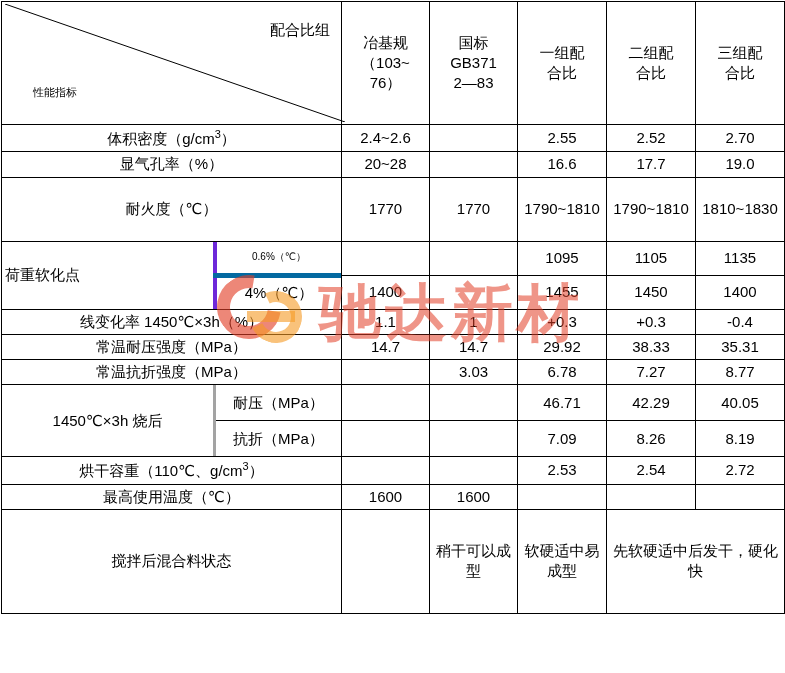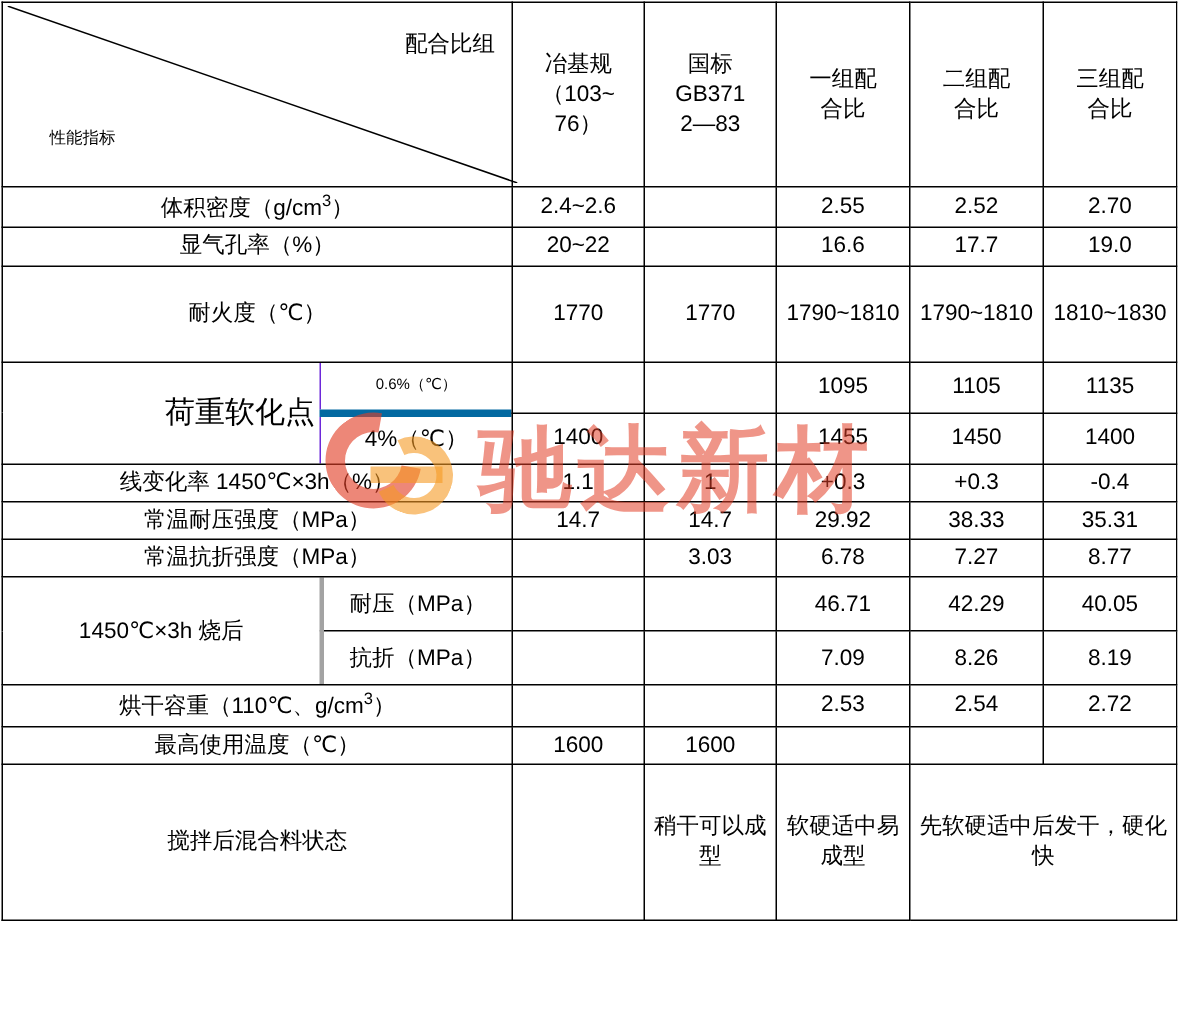--- a/index.html
+++ b/index.html
@@ -218,42 +218,42 @@
     <td class="rowlabel"><span>体积密度（g/cm</span><span class="sub">3</span><span>）</span></td>
     <td>2.4~2.6</td>
     <td></td>
     <td>2.55</td>
     <td>2.52</td>
     <td>2.70</td>
   </tr>
 
   <tr>
     <td class="rowlabel">显气孔率（%）</td>
-    <td>20~22</td>
+    <td>20~28</td>
     <td></td>
     <td>16.6</td>
     <td>17.7</td>
     <td>19.0</td>
   </tr>
 
   <tr style="height:64px">
     <td class="rowlabel">耐火度（℃）</td>
     <td>1770</td>
     <td>1770</td>
     <td>1790~1810</td>
     <td>1790~1810</td>
     <td>1810~1830</td>
   </tr>
 
   <tr>
     <td class="rowlabel" rowspan="2" style="padding:0">
       <table style="border-collapse:collapse;width:100%;height:100%;table-layout:fixed">
         <tbody>
               <tr>
-          <td rowspan="2" style="border:none;border-right:1px solid #6d28d9;width:205px;text-align:right;font-size:20px">荷重软化点</td>
+          <td rowspan="2" style="border:none;border-right:4px solid #6d28d9;width:205px;text-align:left;font-size:15px">荷重软化点</td>
           <td style="border:none;border-bottom:5px solid #0369a1;text-align:center;font-size:10px;height:27px">0.6%（℃）</td>
         </tr>
         <tr>
           <td style="border:none;text-align:center;font-size:15px;height:27px">4%（℃）</td>
         </tr>
       </tbody>
           </table>
     </td>
     <td></td>
     <td></td>

